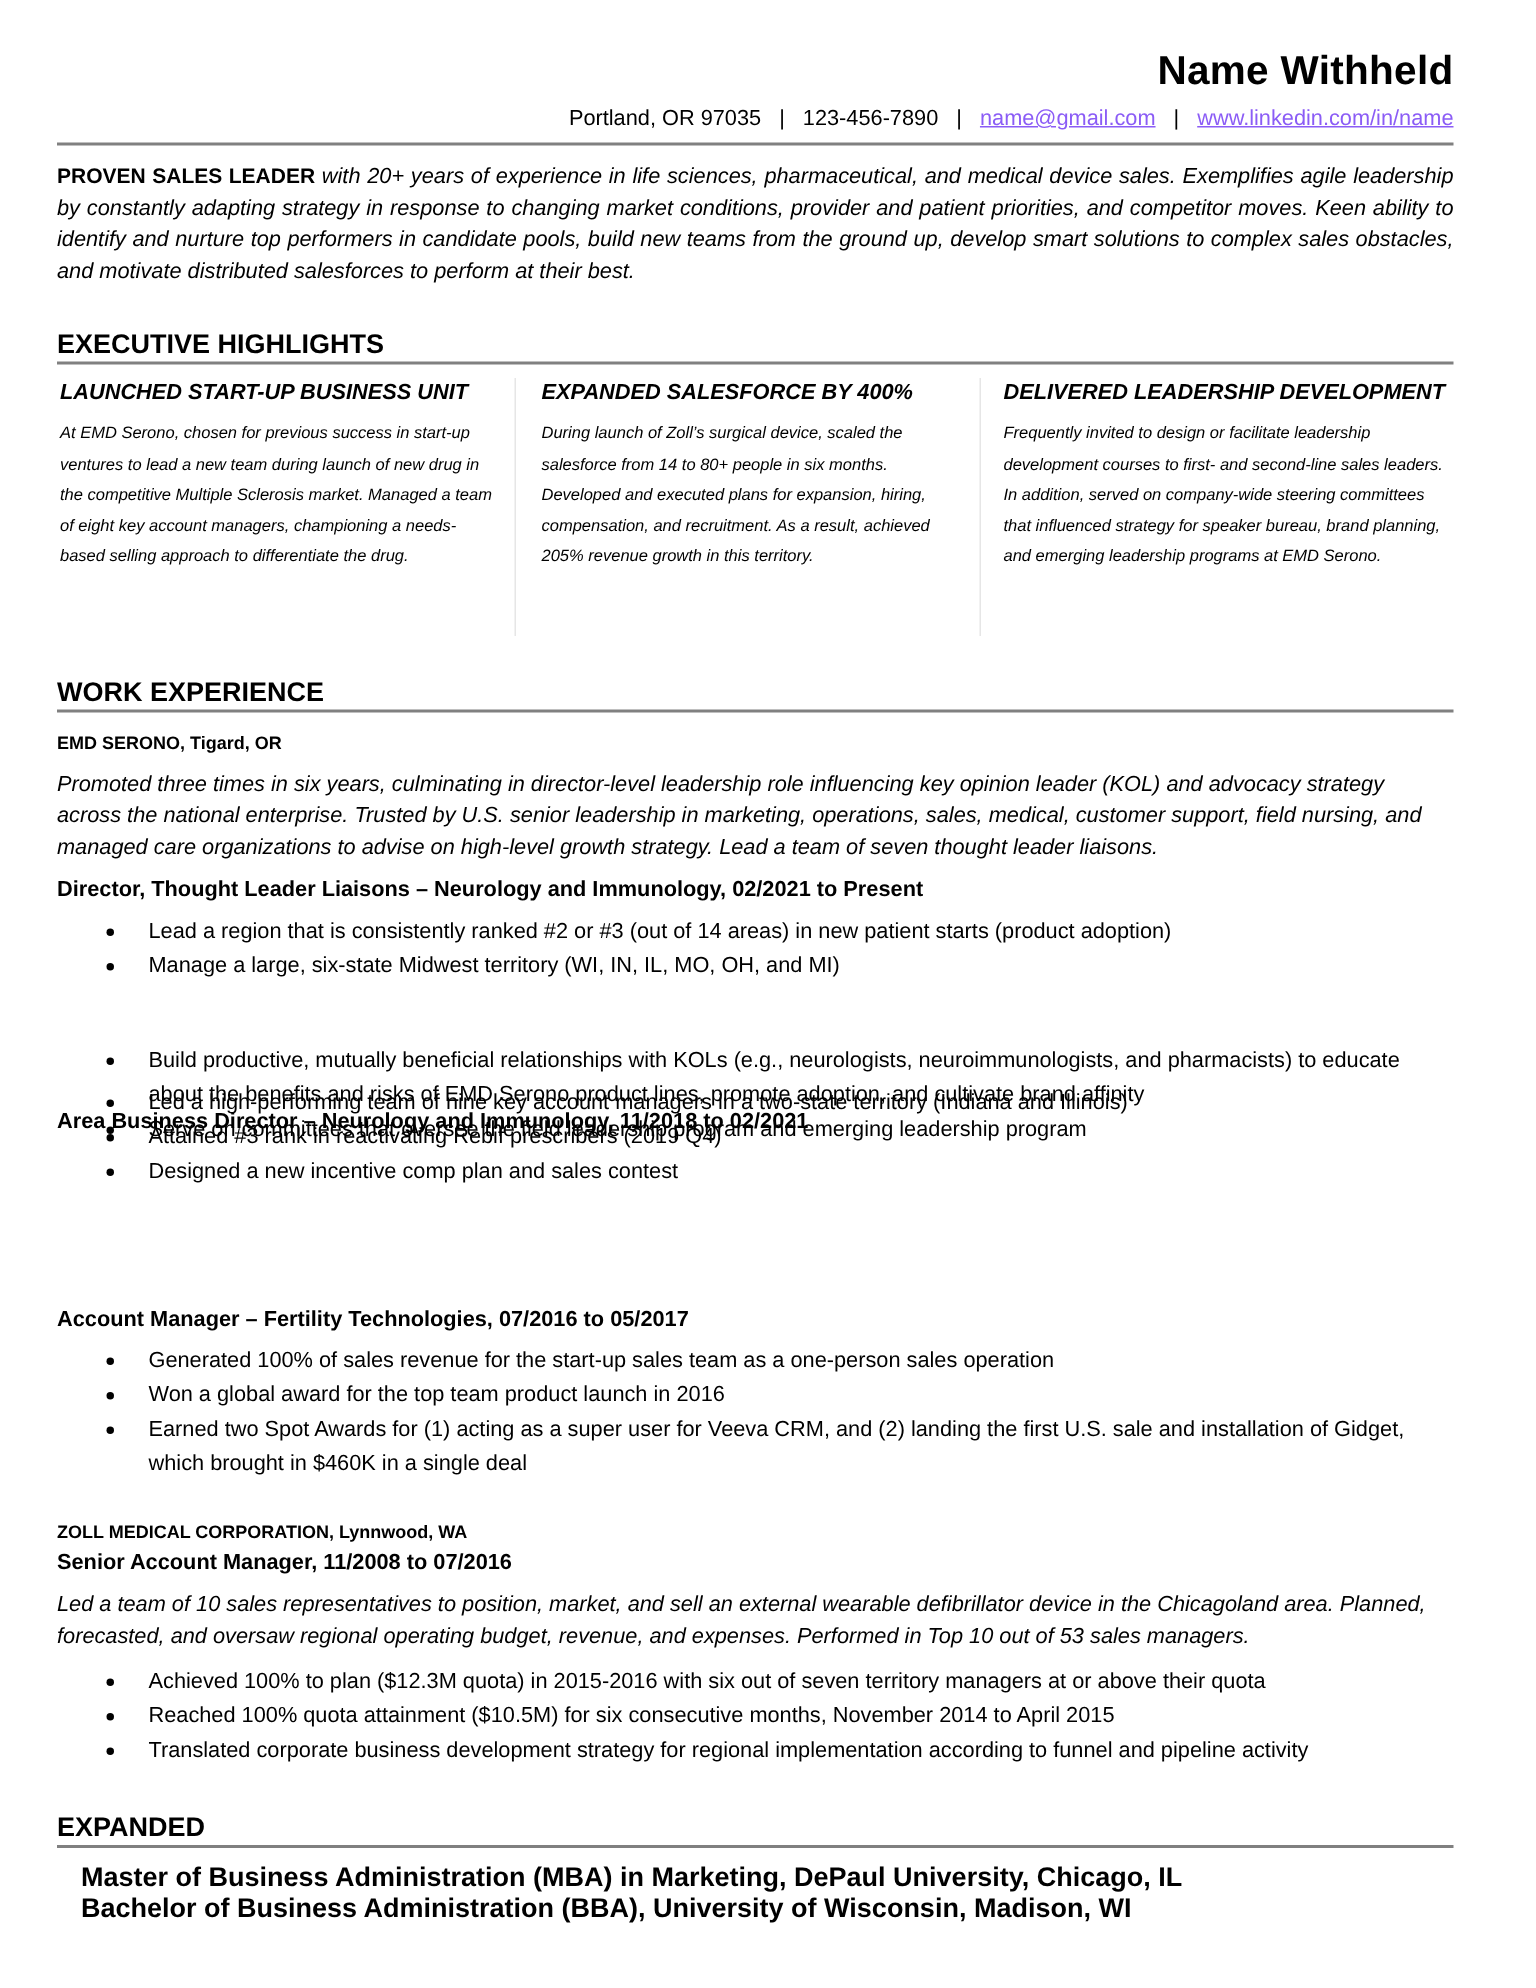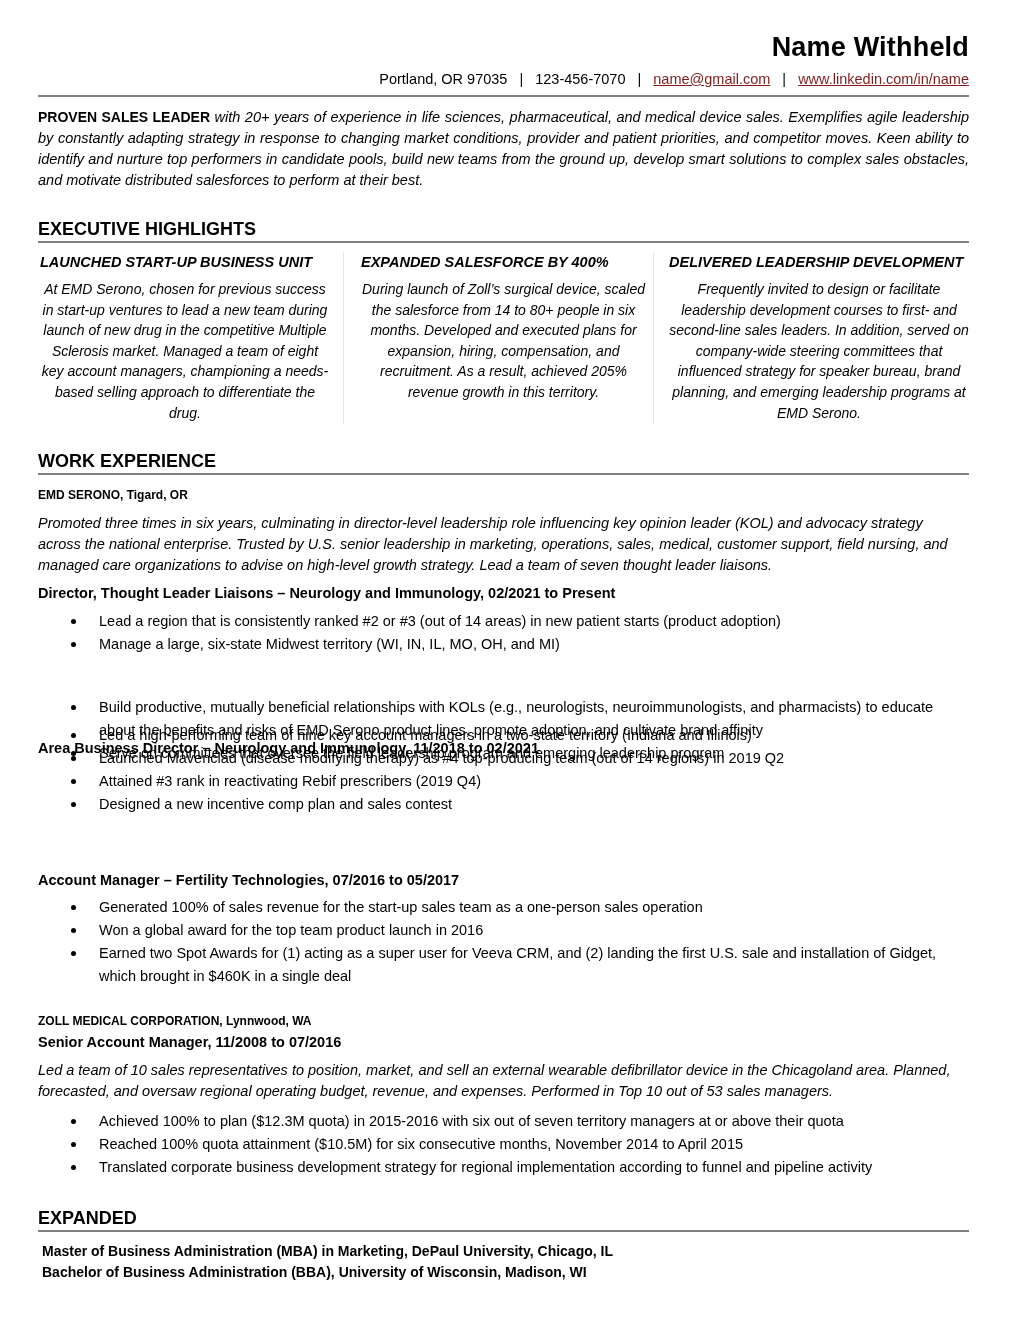--- a/index.html
+++ b/index.html
@@ -12,55 +12,55 @@
   .name {
     position: absolute; right: 0; top: 30px;
     font-size: 27px; font-weight: bold; line-height: 34px; letter-spacing: 0.2px;
     white-space: nowrap;
   }
   .contact {
     position: absolute; right: 0; top: 69px;
     font-size: 14.5px; line-height: 20px; white-space: nowrap;
   }
   .contact .sep { margin: 0 12px; }
-  .contact a { color: #7f1d1d; text-decoration: underline; }
+  .contact a { color: #8b5cf6; text-decoration: underline; }
   .rule { position: absolute; left: 0; width: 931px; height: 2px; background: #808080; }
   .summary {
     position: absolute; left: 0; top: 107px; width: 931px;
     font-size: 14.5px; line-height: 21px; font-style: italic; text-align: justify;
   }
   .summary b { font-style: normal; font-weight: bold; font-size: 14px; }
   .section-title {
     position: absolute; left: 0; font-size: 18px; font-weight: bold; line-height: 22px;
   }
   .hl-col { position: absolute; top: 252px; }
   .hl-col .hl-head { font-size: 14.5px; font-weight: bold; font-style: italic; line-height: 20px; white-space: nowrap; }
-  .hl-col .hl-body { font-size: 14px; font-style: italic; line-height: 20.6px; margin-top: 7px; text-align: center; }
+  .hl-col .hl-body { font-size: 11px; font-style: italic; line-height: 20.6px; margin-top: 7px; }
   .vline { position: absolute; top: 252px; width: 1px; height: 172px; background: #e6e6e6; }
   .company { position: absolute; left: 0; font-size: 12px; font-weight: bold; line-height: 20px; white-space: nowrap; }
   .ital { position: absolute; left: 0; width: 931px; font-size: 14.5px; font-style: italic; line-height: 21px; }
   .role { position: absolute; left: 0; font-size: 14.5px; font-weight: bold; line-height: 20px; white-space: nowrap; }
   ul.bullets { position: absolute; left: 0; margin: 0; padding: 0; list-style: none; width: 931px; }
   ul.bullets li {
     position: relative; padding-left: 61px; font-size: 14.5px; line-height: 23px;
   }
   ul.bullets li::before {
     content: ""; position: absolute; left: 33px; top: 9px; width: 5px; height: 5px;
     border-radius: 50%; background: #000;
   }
-  .edu { position: absolute; left: 4px; font-size: 14px; font-weight: bold; line-height: 21px; white-space: nowrap; }
+  .edu { position: absolute; left: 16px; font-size: 18px; font-weight: bold; line-height: 21px; white-space: nowrap; }
 </style>
 </head>
 <body>
 
 <div class="page">
 
   <div class="name">Name Withheld</div>
   <div class="contact">
-    <span>Portland, OR 97035</span><span class="sep">|</span><span>123-456-7070</span><span class="sep">|</span><a>name@gmail.com</a><span class="sep">|</span><a>www.linkedin.com/in/name</a>
+    <span>Portland, OR 97035</span><span class="sep">|</span><span>123-456-7890</span><span class="sep">|</span><a>name@gmail.com</a><span class="sep">|</span><a>www.linkedin.com/in/name</a>
   </div>
   <div class="rule" style="top:95px;"></div>
 
   <div class="summary"><b>PROVEN SALES LEADER</b><span> with 20+ years of experience in life sciences, pharmaceutical, and medical device sales. Exemplifies agile leadership by constantly adapting strategy in response to changing market conditions, provider and patient priorities, and competitor moves. Keen ability to identify and nurture top performers in candidate pools, build new teams from the ground up, develop smart solutions to complex sales obstacles, and motivate distributed salesforces to perform at their best.</span></div>
 
   <div class="section-title" style="top:218px;">EXECUTIVE HIGHLIGHTS</div>
   <div class="rule" style="top:241px;"></div>
 
   <div class="hl-col" style="left:2px; width:290px;">
     <div class="hl-head">LAUNCHED START-UP BUSINESS UNIT</div>
@@ -87,21 +87,20 @@
   <ul class="bullets" style="top:610px;">
     <li>Lead a region that is consistently ranked #2 or #3 (out of 14 areas) in new patient starts (product adoption)</li>
     <li>Manage a large, six-state Midwest territory (WI, IN, IL, MO, OH, and MI)</li>
     <li style="padding-right:20px;margin-top:40px;">Build productive, mutually beneficial relationships with KOLs (e.g., neurologists, neuroimmunologists, and pharmacists) to educate about the benefits and risks of EMD Serono product lines, promote adoption, and cultivate brand affinity</li>
     <li>Serve on committees that oversee the field leadership program and emerging leadership program</li>
   </ul>
 
   <div class="role" style="top:738px;">Area Business Director – Neurology and Immunology, 11/2018 to 02/2021</div>
   <ul class="bullets" style="top:724px;">
     <li>Led a high-performing team of nine key account managers in a two-state territory (Indiana and Illinois)</li>
-    <li>Launched Mavenclad (disease modifying therapy) as #4 top-producing team (out of 14 regions) in 2019 Q2</li>
     <li>Attained #3 rank in reactivating Rebif prescribers (2019 Q4)</li>
     <li>Designed a new incentive comp plan and sales contest</li>
   </ul>
 
   <div class="role" style="top:870px;">Account Manager – Fertility Technologies, 07/2016 to 05/2017</div>
   <ul class="bullets" style="top:896px;">
     <li>Generated 100% of sales revenue for the start-up sales team as a one-person sales operation</li>
     <li>Won a global award for the top team product launch in 2016</li>
     <li style="padding-right:30px;">Earned two Spot Awards for (1) acting as a super user for Veeva CRM, and (2) landing the first U.S. sale and installation of Gidget, which brought in $460K in a single deal</li>
   </ul>

